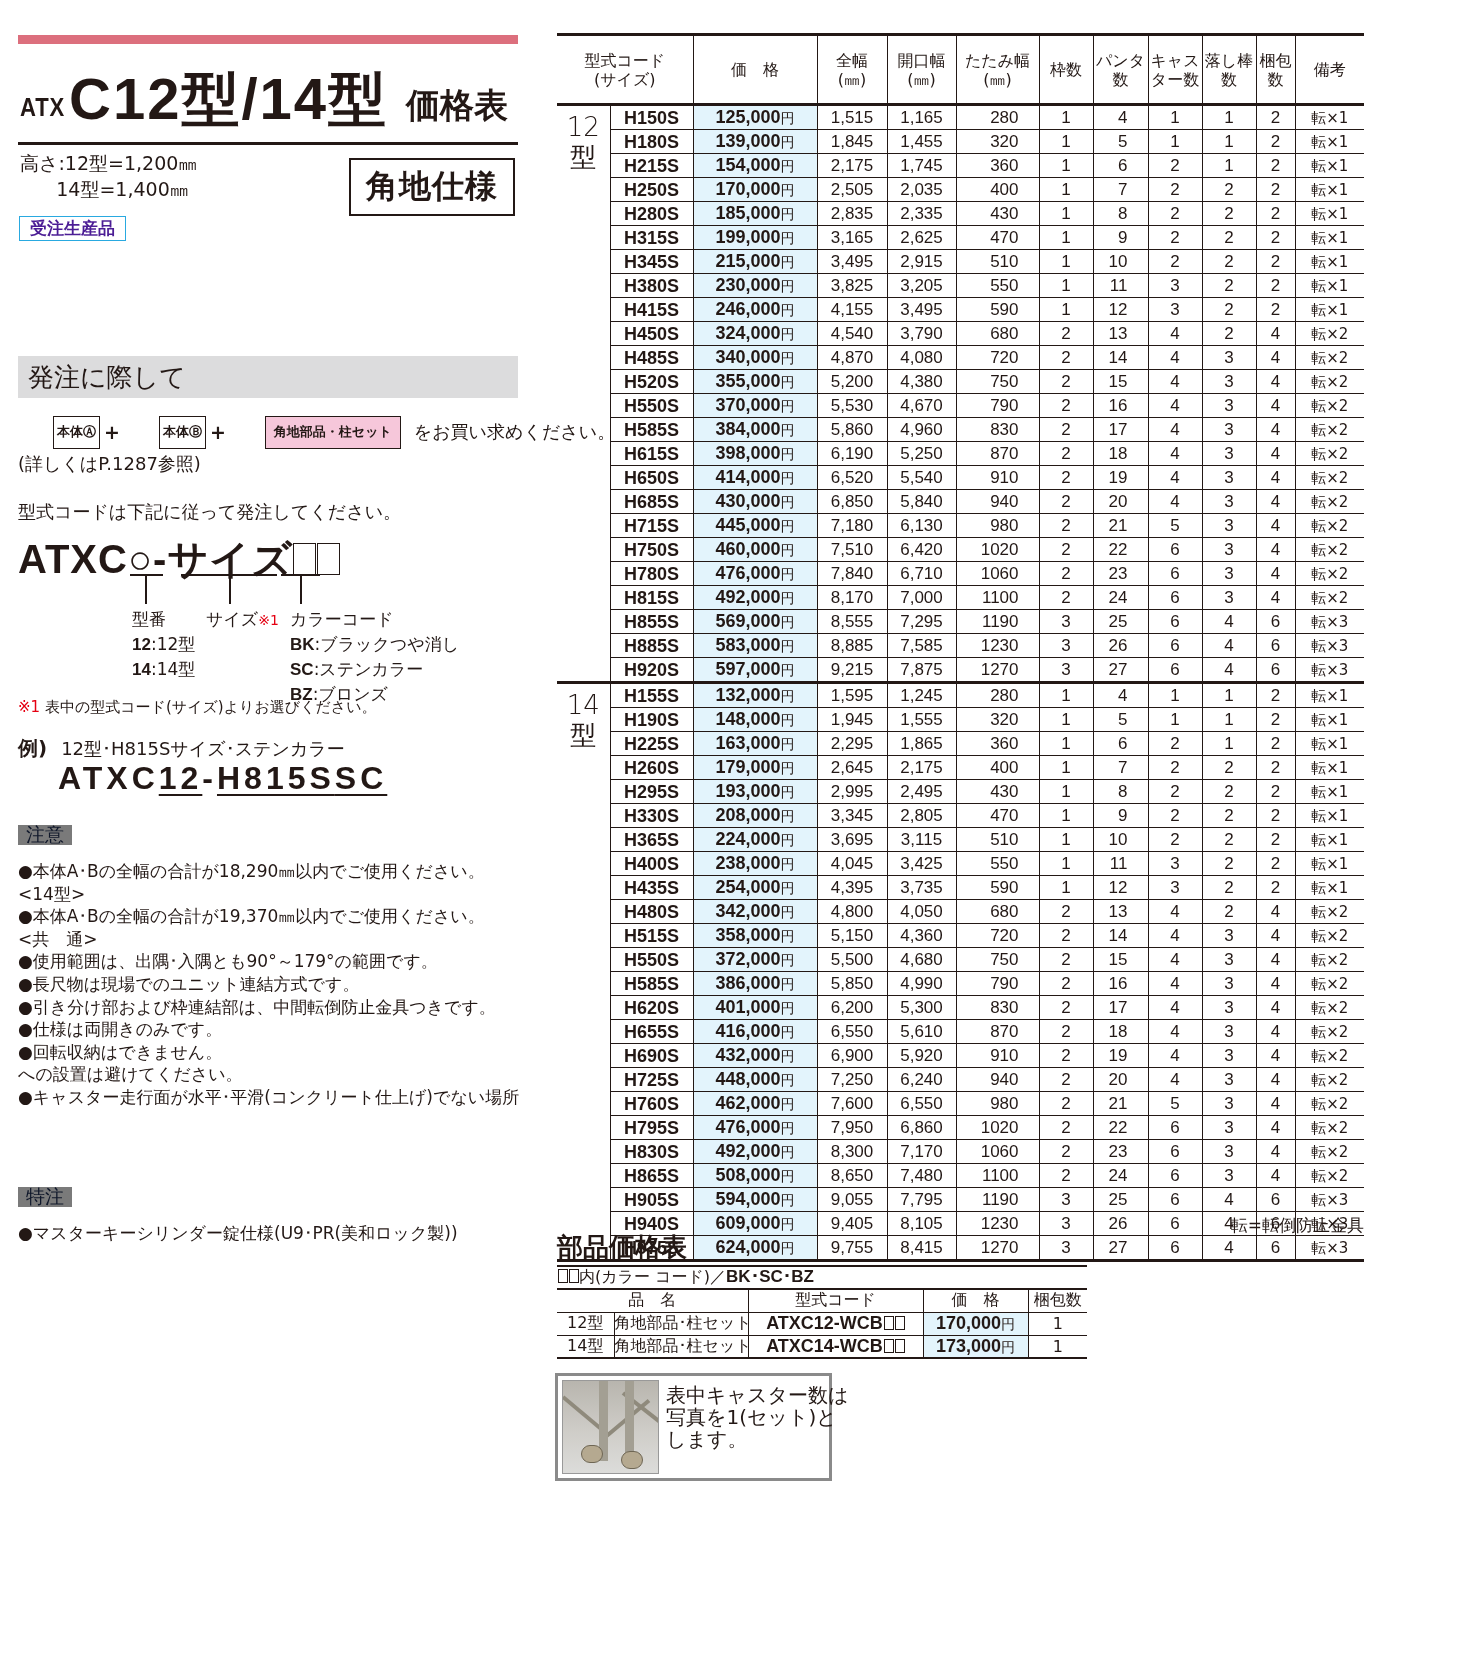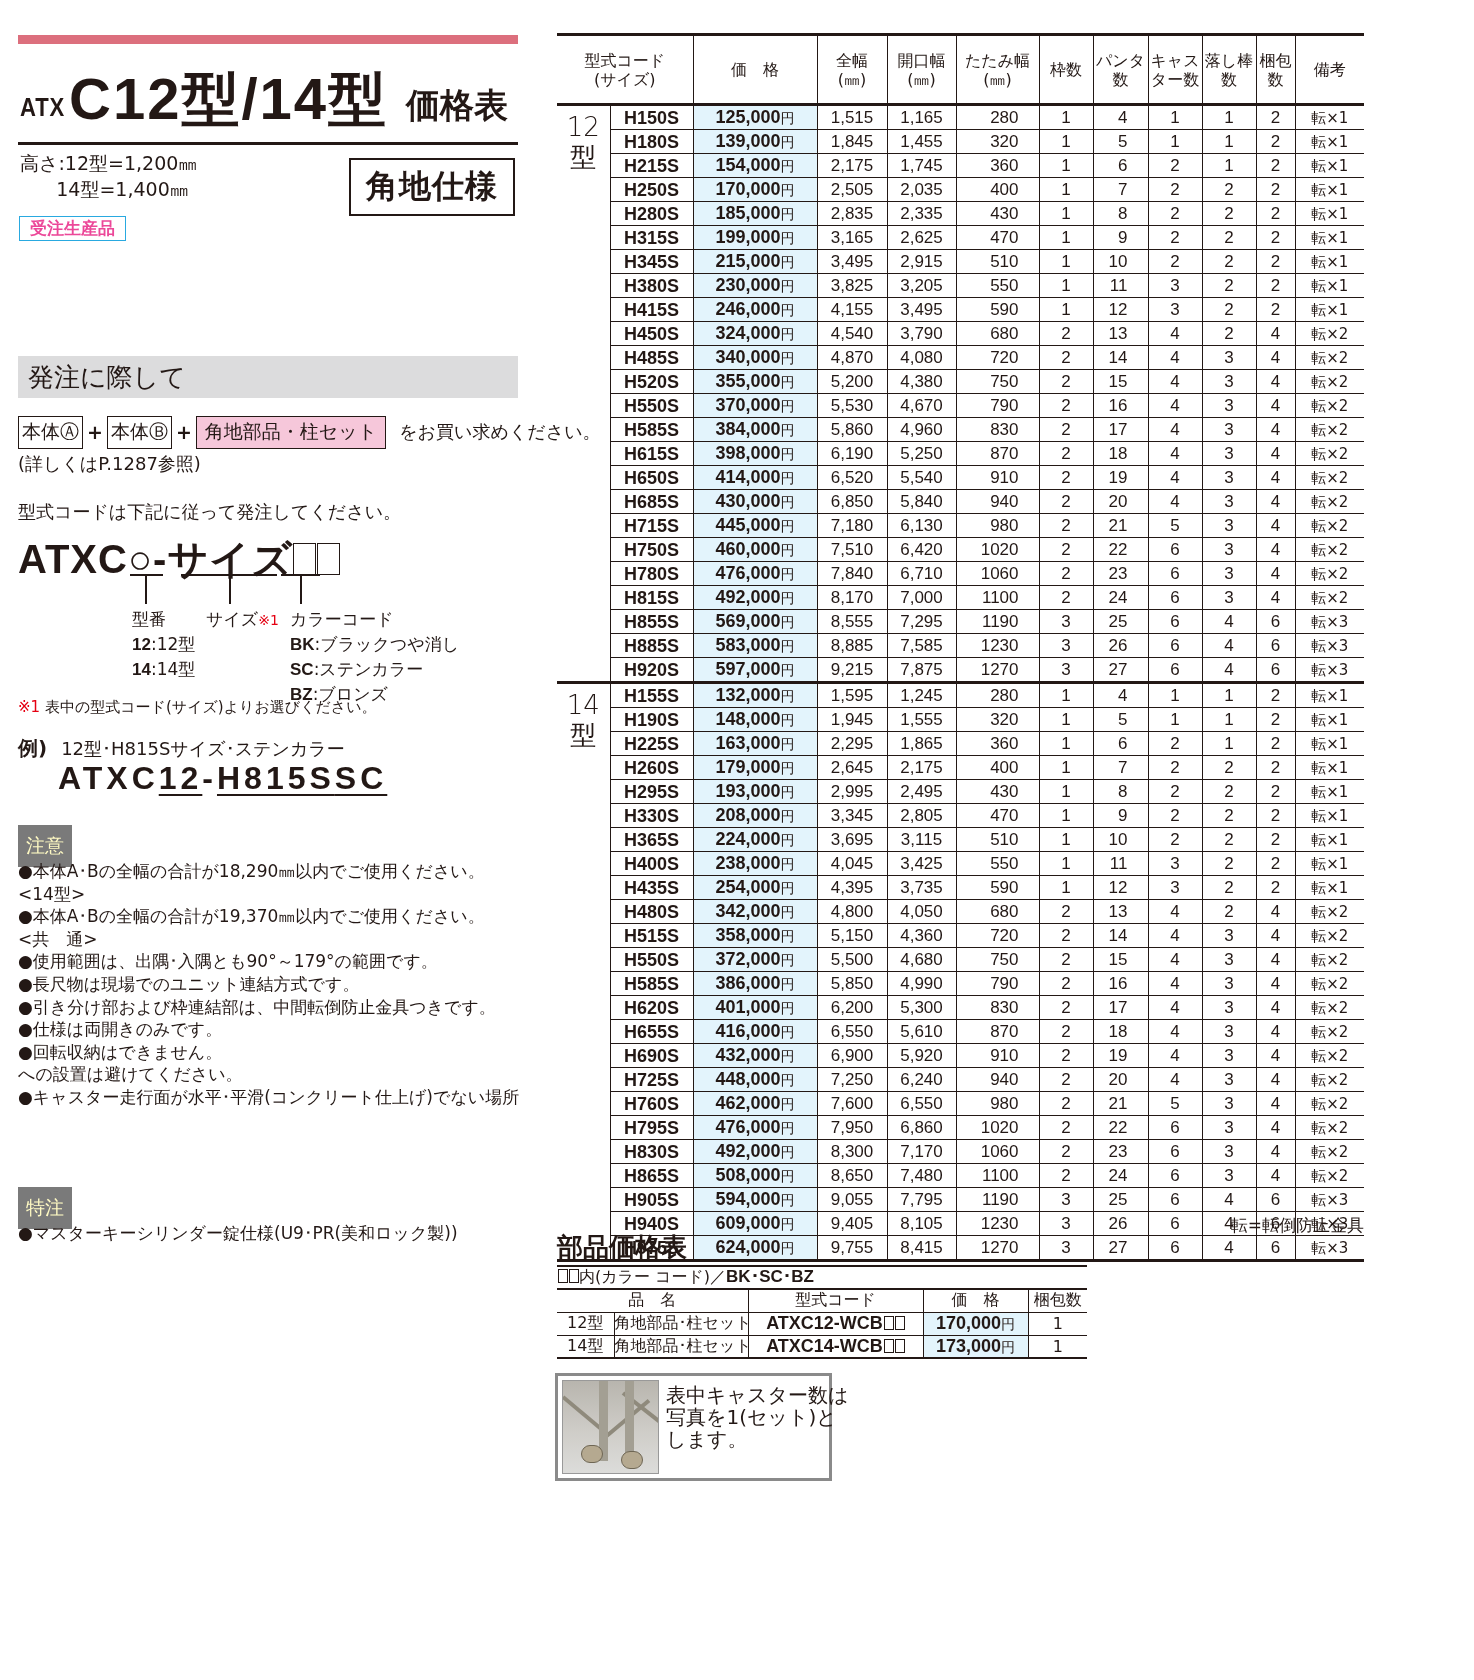--- a/index.html
+++ b/index.html
@@ -8,25 +8,25 @@
 
   
   .pink-bar { position: absolute; left: 18px; top: 35px; width: 500px; height: 9px; background: #dc6f7d; }
   .title { position: absolute; left: 20px; top: 58px; height: 70px; display: flex; align-items: flex-end; white-space: nowrap; }
   .title .prefix { font-family: "Liberation Sans", sans-serif; font-size: 26px; font-weight: 700; transform: scaleX(0.85); transform-origin: left bottom; margin-right: -4px; letter-spacing: 1px; line-height: 1; padding-bottom: 8px; }
   .title .main { font-family: "Liberation Sans", sans-serif; font-size: 58px; font-weight: 700; line-height: 1; letter-spacing: 2px; }
   .title .sub { font-size: 34px; font-weight: 700; margin-left: 18px; line-height: 1; padding-bottom: 6px; }
   .title-rule { position: absolute; left: 18px; top: 142px; width: 500px; height: 3px; background: #231815; }
   .height-info { position: absolute; left: 20px; top: 150px; font-size: 19px; line-height: 26px; white-space: pre; }
   .spec-badge { position: absolute; left: 349px; top: 158px; width: 166px; height: 58px; border: 2px solid #231815; font-size: 32px; font-weight: 700; display: flex; align-items: center; justify-content: center; letter-spacing: 1px; }
-  .order-badge { position: absolute; left: 19px; top: 216px; width: 107px; height: 25px; border: 1.5px solid #29a9e0; color: #ec4899; font-size: 17px; font-weight: 700; display: flex; align-items: center; justify-content: center; }
+  .order-badge { position: absolute; left: 19px; top: 216px; width: 107px; height: 25px; border: 1.5px solid #29a9e0; color: #4c1d95; font-size: 17px; font-weight: 700; display: flex; align-items: center; justify-content: center; }
 
   .section-head { position: absolute; left: 18px; top: 356px; width: 500px; height: 42px; background: #dcdcdd; font-size: 26px; padding-left: 10px; line-height: 42px; }
   .order-line { position: absolute; left: 18px; top: 415px; height: 34px; display: flex; align-items: center; font-size: 19px; white-space: nowrap; }
-  .order-line .box { border: 1.5px solid #231815; height: 33px; padding: 0 3px; display: flex; align-items: center; font-weight: 400; font-size: 19px; }
+  .order-line .box { border: 1.5px solid #231815; height: 33px; padding: 0 3px; display: flex; align-items: center; font-weight: 700; font-size: 13px; margin-left: 35px; }
   .order-line .box.pink { background: #f6c7da; padding: 0 8px; }
   .order-line .plus { font-weight: 700; font-size: 19px; margin: 0 4px; }
   .order-line .tail { margin-left: 13px; font-size: 18px; }
   .ref-note { position: absolute; left: 18px; top: 452px; font-size: 18px; }
   .code-intro { position: absolute; left: 18px; top: 500px; font-size: 18px; }
   .code-pattern { position: absolute; left: 18px; top: 532px; font-family: "Liberation Sans", sans-serif; font-size: 40px; font-weight: 700; white-space: nowrap; letter-spacing: 1px; }
   .code-pattern .seg { display: inline-block; }
   .code-pattern .ph { display: inline-block; width: 23px; height: 32px; border: 1.5px solid #231815; vertical-align: -2px; margin-right: 1px; }
   .code-lines { position: absolute; left: 0; top: 0; }
   .code-lines div { position: absolute; background: #231815; }
@@ -34,21 +34,21 @@
   .code-label b { font-family: "Liberation Sans", sans-serif; font-weight: 700; }
   .code-label .red { color: #e50012; font-size: 14px; }
 
   .footnote { position: absolute; left: 18px; top: 698px; font-size: 15px; }
   .footnote .mark { color: #e50012; }
   .example { position: absolute; left: 18px; top: 735px; font-size: 18px; white-space: nowrap; }
   .example b { font-weight: 700; font-size: 20px; margin-right: 14px; }
   .example-code { position: absolute; left: 58px; top: 760px; font-family: "Liberation Sans", sans-serif; font-size: 32px; font-weight: 700; letter-spacing: 4px; white-space: nowrap; }
   .example-code u { text-decoration: underline; text-decoration-thickness: 2px; text-underline-offset: 5px; }
 
-  .tag { position: absolute; left: 18px; height: 42px; width: 54px; background: #7a7a7a; color: #fef9c3; font-size: 19px; display: flex; align-items: center; justify-content: center; }
+  .tag { position: absolute; left: 18px; height: 20px; width: 54px; background: #7a7a7a; color: #0f172a; font-size: 19px; display: flex; align-items: center; justify-content: center; }
   .notes { position: absolute; left: 18px; top: 860px; font-size: 17px; line-height: 22.6px; width: 510px; }
   .notes div { white-space: nowrap; }
   .special-note { position: absolute; left: 18px; top: 1222px; font-size: 17px; white-space: nowrap; }
 
   
   .price-table { position: absolute; left: 557px; top: 33px; width: 807px; border-collapse: collapse; table-layout: fixed; }
   .price-table th { font-weight: 400; font-size: 16px; line-height: 19px; border-left: 1px solid #231815; height: 70px; text-align: center; vertical-align: middle; }
   .price-table thead tr { border-top: 3px solid #231815; border-bottom: 3px solid #231815; }
   .price-table th:first-child { border-left: none; }
   .price-table td { height: 23px; font-size: 17px; text-align: center; border-left: 1px solid #231815; border-bottom: 1px solid #231815; padding: 0; line-height: 22px; white-space: nowrap; font-family: "Liberation Sans", sans-serif; }

